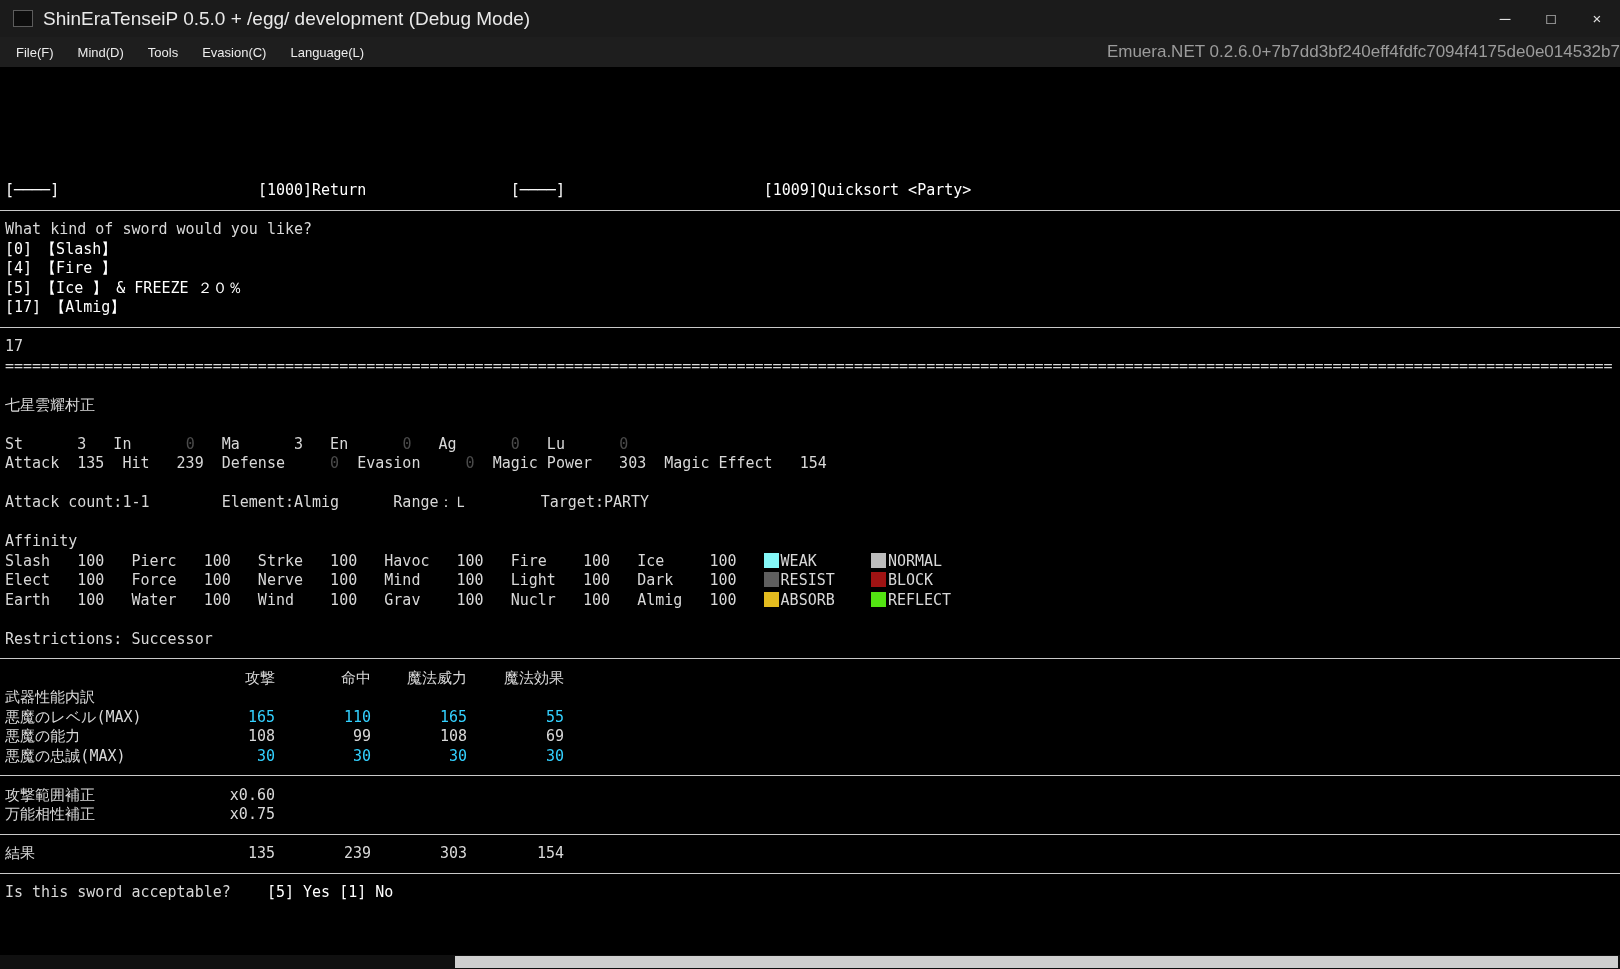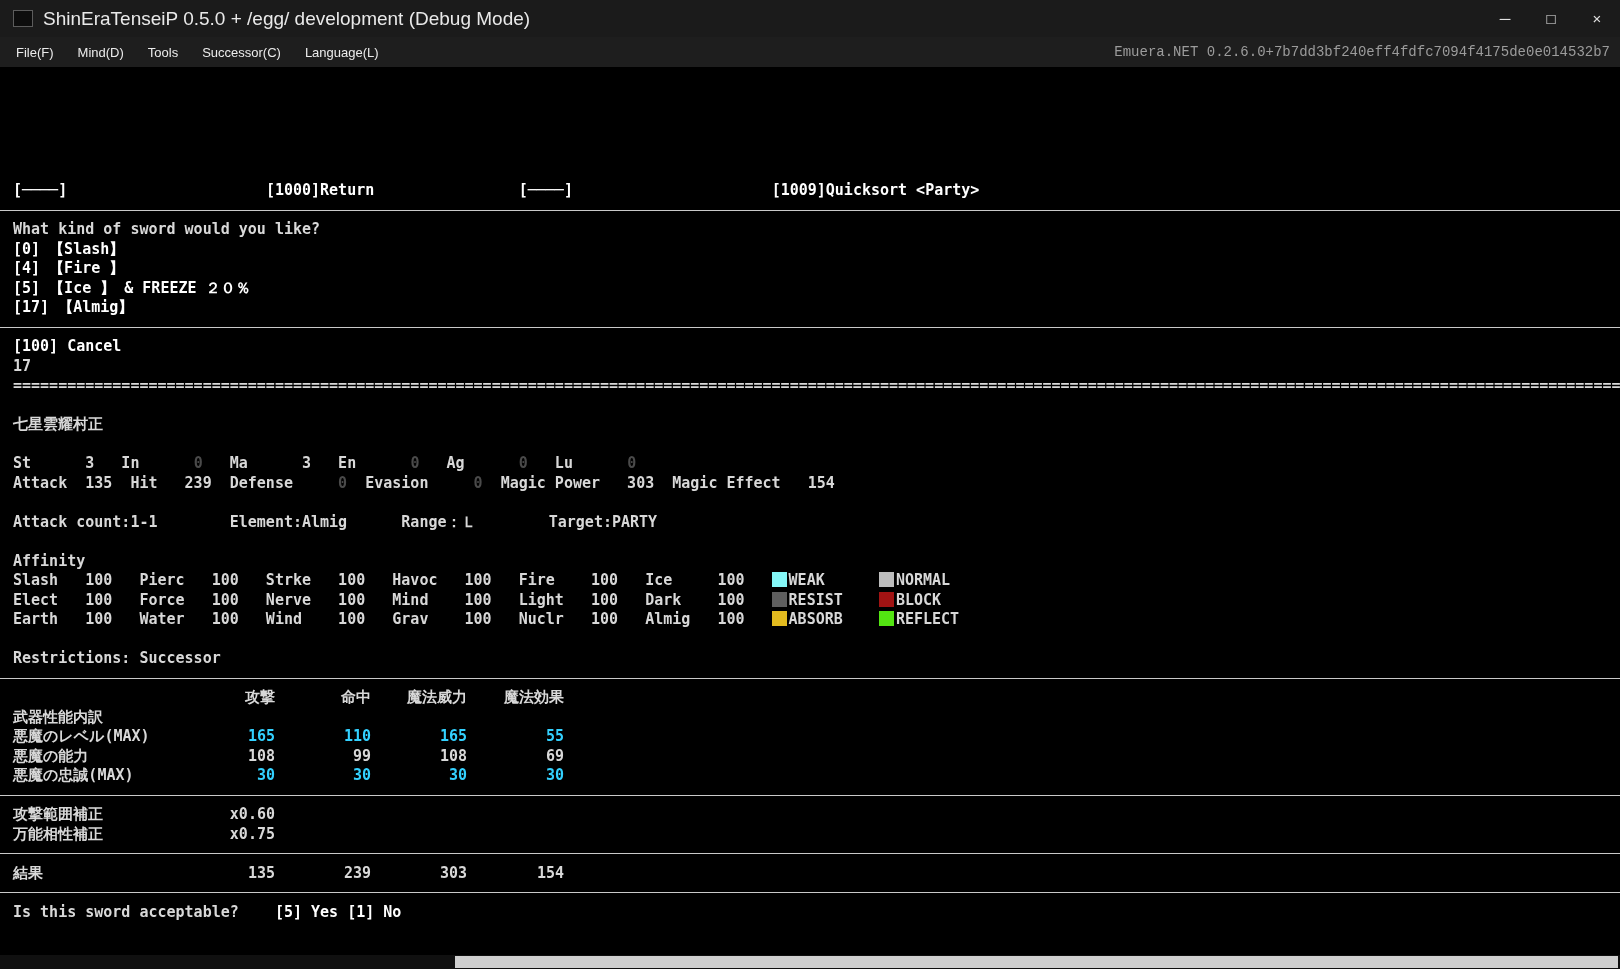--- a/index.html
+++ b/index.html
@@ -31,40 +31,39 @@
   
   .menubar {
     height:30px; flex:0 0 30px;
     background:var(--menubar-bg,#1e1e1e);
     display:flex; align-items:center;
     font-size:13px; color:#ececec;
   }
   .menu-item { padding:0 12px; height:100%; display:flex; align-items:center; }
   .menu-item:first-child { margin-left:4px; }
   .version {
-    margin-left:auto; padding-right:10px;
-    color:#9c9c9c; font-size:14px; white-space:nowrap;font-family:Liberation Mono, monospace;
+    margin-left:auto; 
+    color:#9c9c9c; font-size:17px; white-space:nowrap;
   }
   
   .console {
     flex:1 1 auto;
     background:var(--console-bg,#000);
     color:var(--text,#d8d8d8);
     font-family:"DejaVu Sans Mono", monospace;
     font-size:15px;
     padding-top:114px;
     overflow:hidden;
     position:relative;
   }
   .cline {
     height:19.5px; line-height:19.5px;
     white-space:pre;
-    padding-left:13px;
+    padding-left:5px;
     position:relative;
-    font-weight:bold;
   }
   .sg.plain  { color:var(--text,#d8d8d8); }
   .sg.button { color:var(--button,#ffffff); cursor:pointer; }
   .sg.dim    { color:var(--dim,#4a4a4a); }
   .rule {
     position:absolute; left:0; right:0; top:9px;
     border-top:1px solid var(--rule,#c9c9c9);
   }
   .chip {
     display:inline-block; width:15px; height:15px;
@@ -98,37 +97,36 @@
         <div class="win-btn">□</div>
         <div class="win-btn">×</div>
       </div>
   </div>
 
   <div class="menubar">
     <div style="display:flex;height:100%;">
         <div class="menu-item">File(F)</div>
         <div class="menu-item">Mind(D)</div>
         <div class="menu-item">Tools</div>
-        <div class="menu-item">Successor(C)</div>
+        <div class="menu-item">Evasion(C)</div>
         <div class="menu-item">Language(L)</div>
       </div>
     <div class="version">Emuera.NET 0.2.6.0+7b7dd3bf240eff4fdfc7094f4175de0e014532b7</div>
   </div>
 
   <div class="console">
     <div>
         <div class="cline"><span class="sg button">[────]</span><span class="sg plain">                      </span><span class="sg button">[1000]Return</span><span class="sg plain">                </span><span class="sg button">[────]</span><span class="sg plain">                      </span><span class="sg button">[1009]Quicksort &lt;Party&gt;</span></div>
         <div class="cline"><div class="rule"></div></div>
         <div class="cline"><span class="sg plain">What kind of sword would you like?</span></div>
         <div class="cline"><span class="sg button">[0] 【Slash】</span></div>
         <div class="cline"><span class="sg button">[4] 【Fire 】</span></div>
         <div class="cline"><span class="sg button">[5] 【Ice 】 &amp; FREEZE ２０％</span></div>
         <div class="cline"><span class="sg button">[17] 【Almig】</span></div>
         <div class="cline"><div class="rule"></div></div>
-        <div class="cline"><span class="sg button">[100] Cancel</span></div>
         <div class="cline"><span class="sg plain">17</span></div>
         <div class="cline"><span class="sg plain">==================================================================================================================================================================================</span></div>
         <div class="cline"></div>
         <div class="cline"><span class="sg plain">七星雲耀村正</span></div>
         <div class="cline"></div>
         <div class="cline"><span class="sg plain">St      3   In      </span><span class="sg dim">0</span><span class="sg plain">   Ma      3   En      </span><span class="sg dim">0</span><span class="sg plain">   Ag      </span><span class="sg dim">0</span><span class="sg plain">   Lu      </span><span class="sg dim">0</span></div>
         <div class="cline"><span class="sg plain">Attack  135  Hit   239  Defense     </span><span class="sg dim">0</span><span class="sg plain">  Evasion     </span><span class="sg dim">0</span><span class="sg plain">  Magic Power   303  Magic Effect   154</span></div>
         <div class="cline"></div>
         <div class="cline"><span class="sg plain">Attack count:1-1        Element:Almig      Range：Ｌ        Target:PARTY</span></div>
         <div class="cline"></div>

